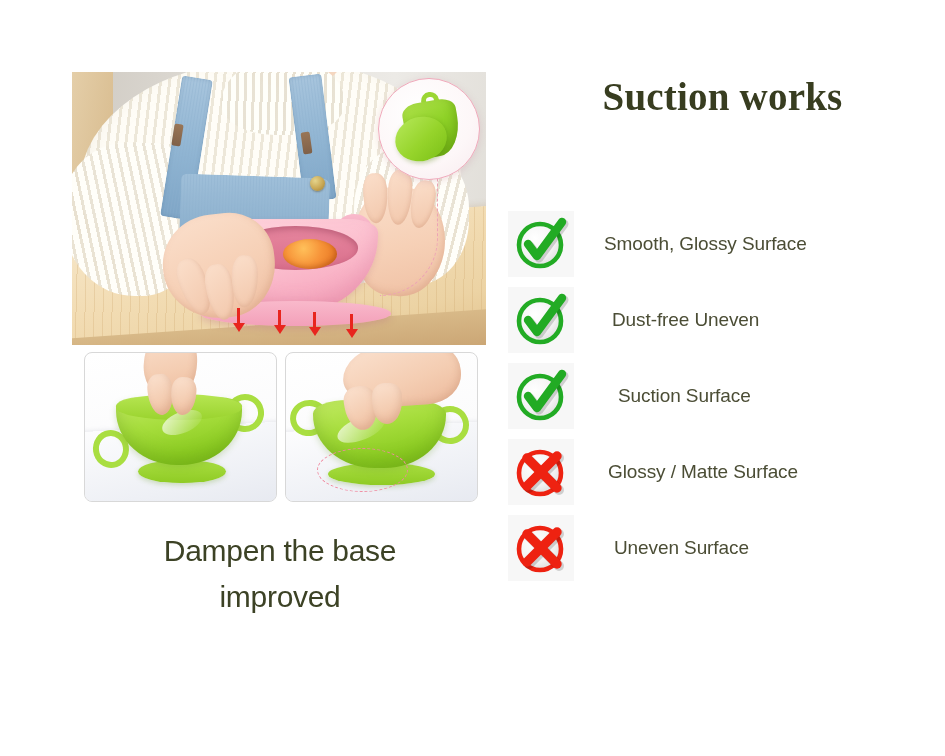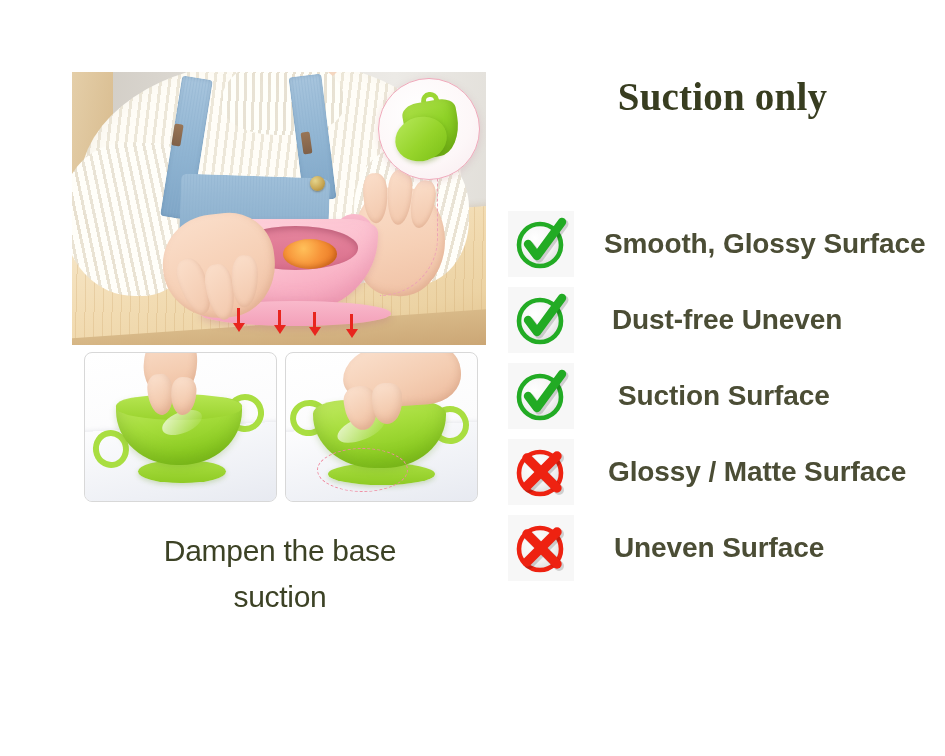--- a/index.html
+++ b/index.html
@@ -405,24 +405,24 @@
     position: relative;
     flex: 0 0 auto;
     width: 66px; height: 66px;
     background: #f7f7f7;
     display: flex;
     align-items: center;
     justify-content: center;
   }
   .icon-box svg { display: block; overflow: visible; }
   .row-label {
-    font-size: 28px;
+    font-size: 19px;
     color: #4b4d35;
     font-family: "Liberation Sans", sans-serif;
-    font-weight: 700;
+    font-weight: 400;
     white-space: nowrap;
     letter-spacing: -0.1px;
   }
 </style>
 </head>
 <body>
 
 <div class="page">
 
   <div class="left-col">
@@ -505,28 +505,28 @@
         <div class="g-gloss" style="left:26%; top:44%; width:26%; height:15%;"></div>
         <div class="p-hand" style="left:30%; top:-6%; width:62%; height:42%; border-radius:40% 30% 30% 46% / 54% 50% 48% 48%; transform:rotate(-4deg);"></div>
         <div class="p-hand" style="left:31%; top:22%; width:17%; height:30%; border-radius:46% 46% 54% 54% / 34% 34% 62% 62%; transform:rotate(-10deg);"></div>
         <div class="p-hand" style="left:45%; top:20%; width:16%; height:28%; border-radius:46% 46% 54% 54% / 34% 34% 62% 62%;"></div>
         <div class="suction-ellipse" style="left:16%; top:64%; width:48%; height:30%;"></div>
       </div>
     </div>
 
     <div class="caption">
       <div>Dampen the base</div>
-      <div>suction</div>
+      <div>improved</div>
     </div>
   </div>
 
   <div class="right-col">
 
     <div class="heading">
-      <div>Suction only</div>
+      <div>Suction works</div>
     </div>
 
     <div class="check-list" id="check-list">
         <div class="check-row">
           <div class="icon-box" style="background: rgb(247, 247, 247);">
             <svg width="58" height="58" viewBox="0 0 58 58">
               <defs>
                 <radialGradient id="cg" cx="38%" cy="34%" r="70%">
                   <stop offset="0%" stop-color="#ffffff"></stop>
                   <stop offset="70%" stop-color="#f2f2f2"></stop>

